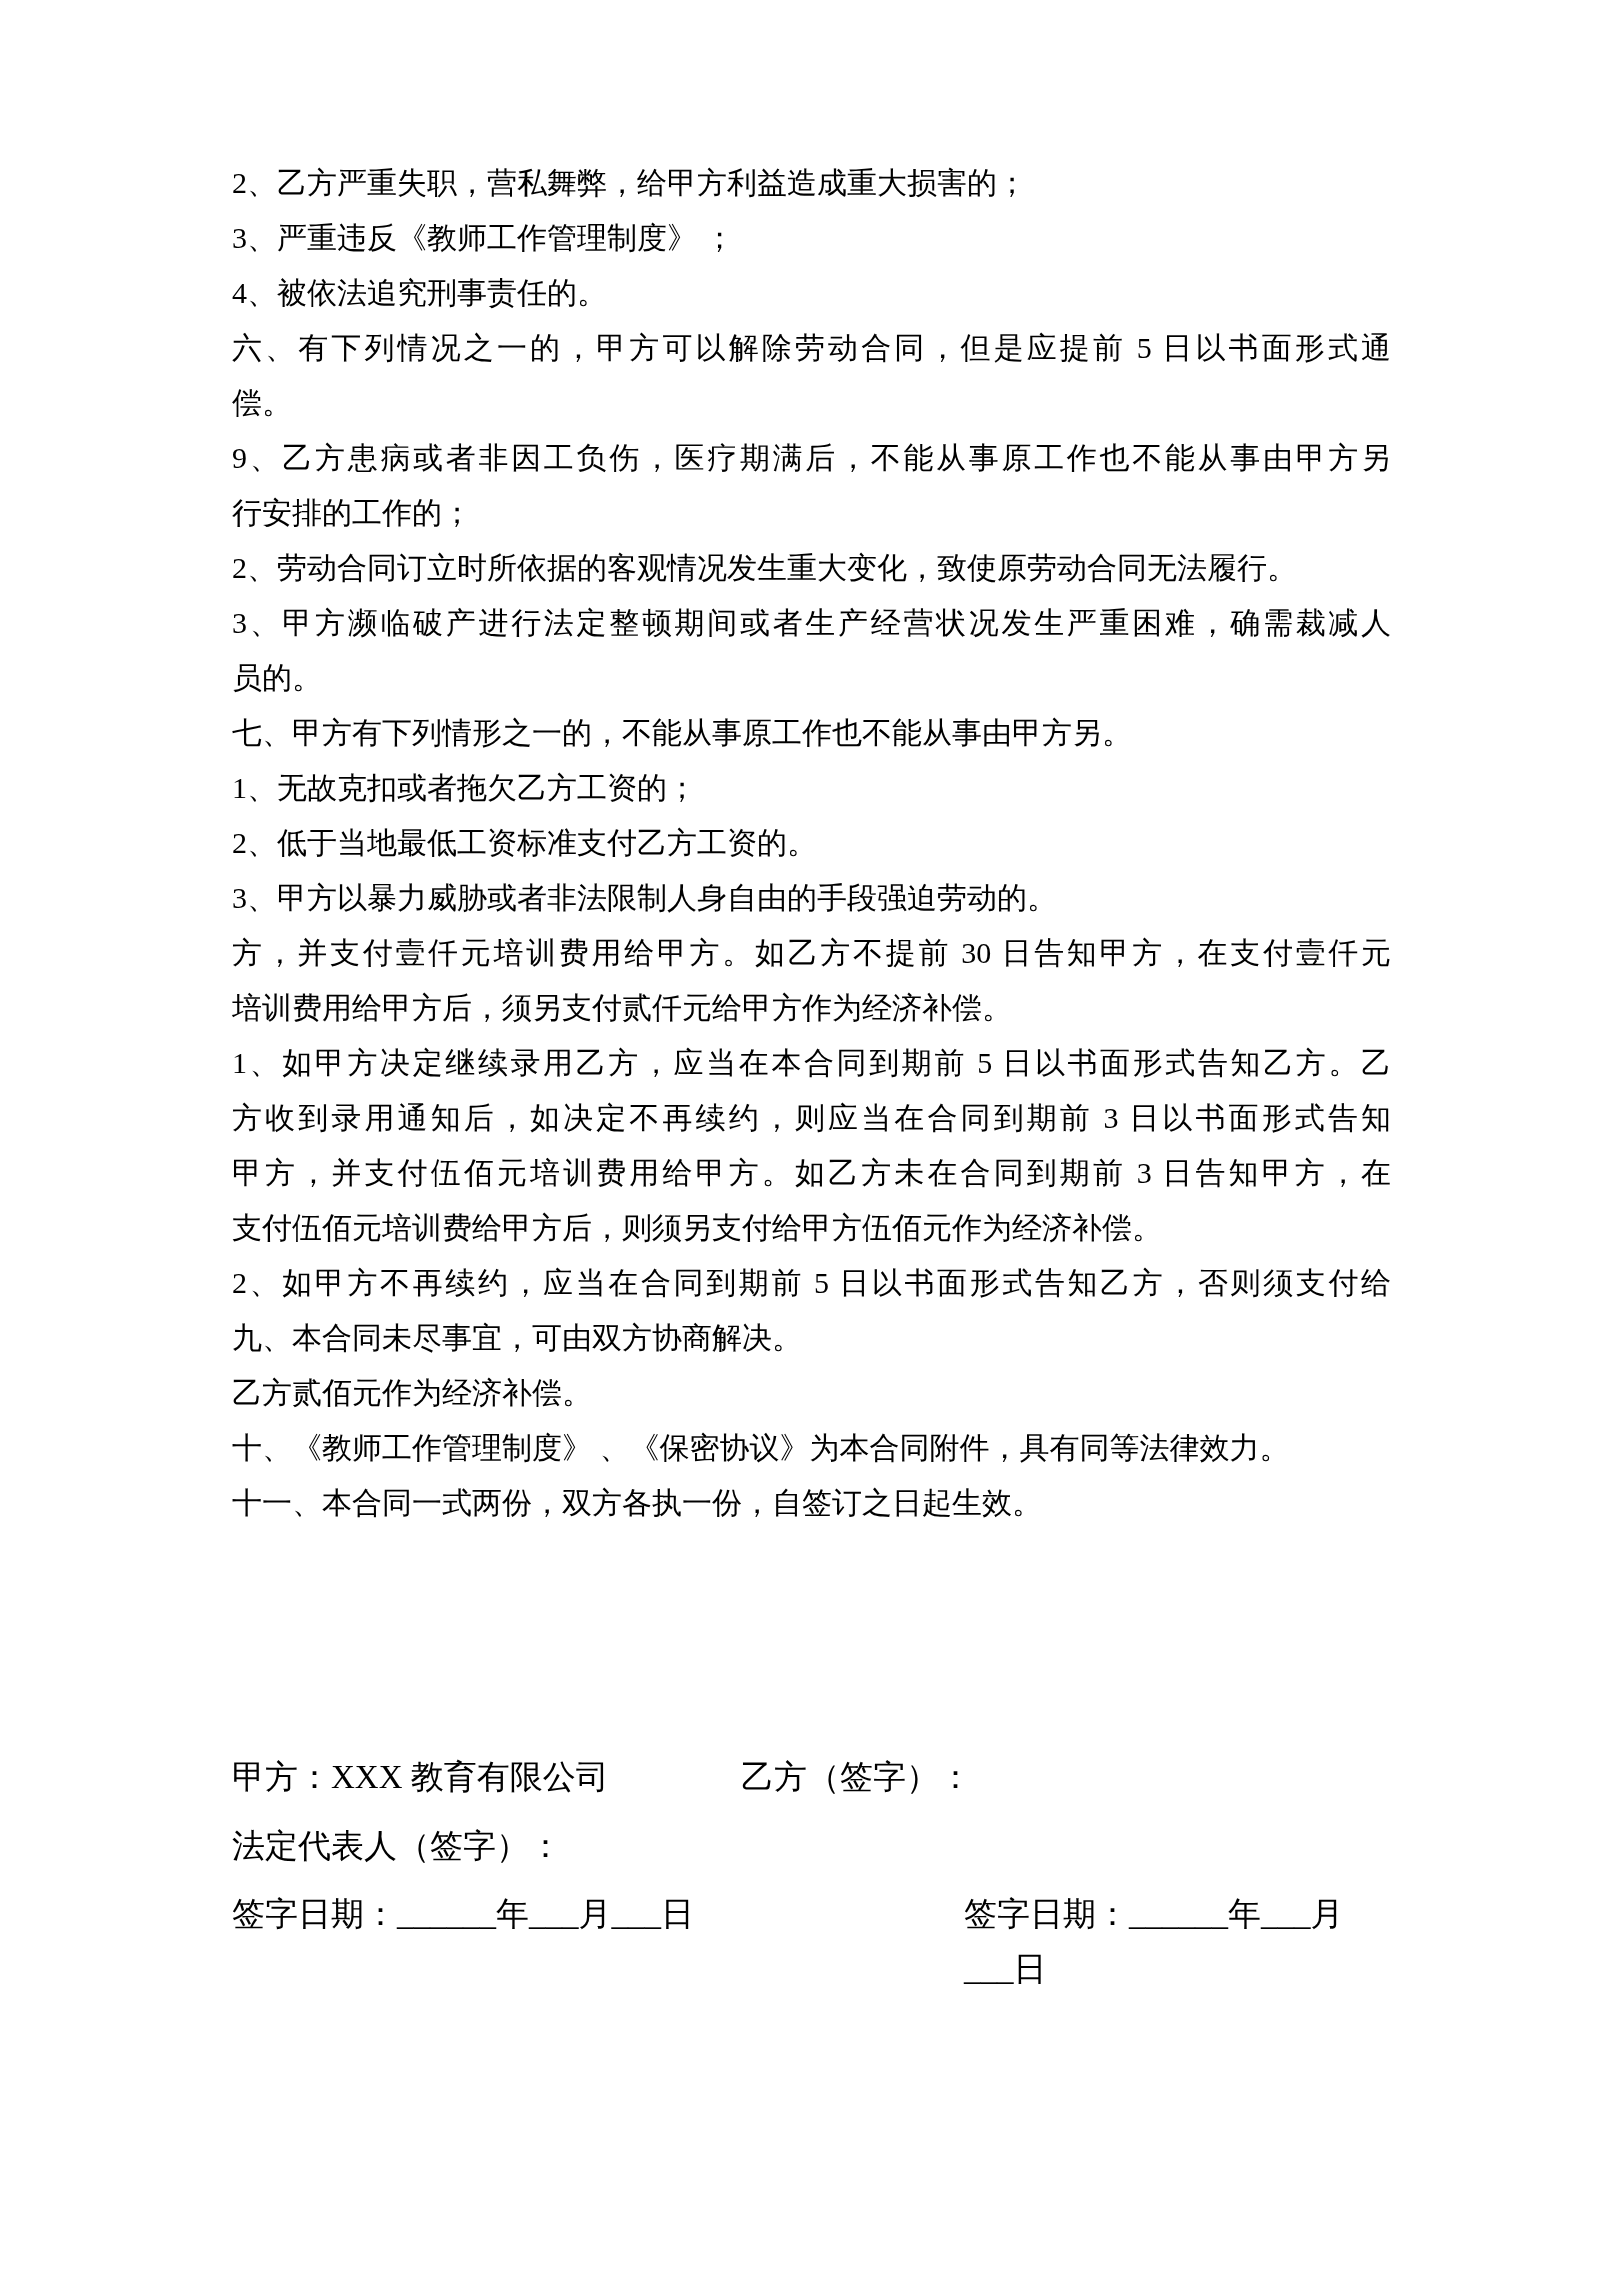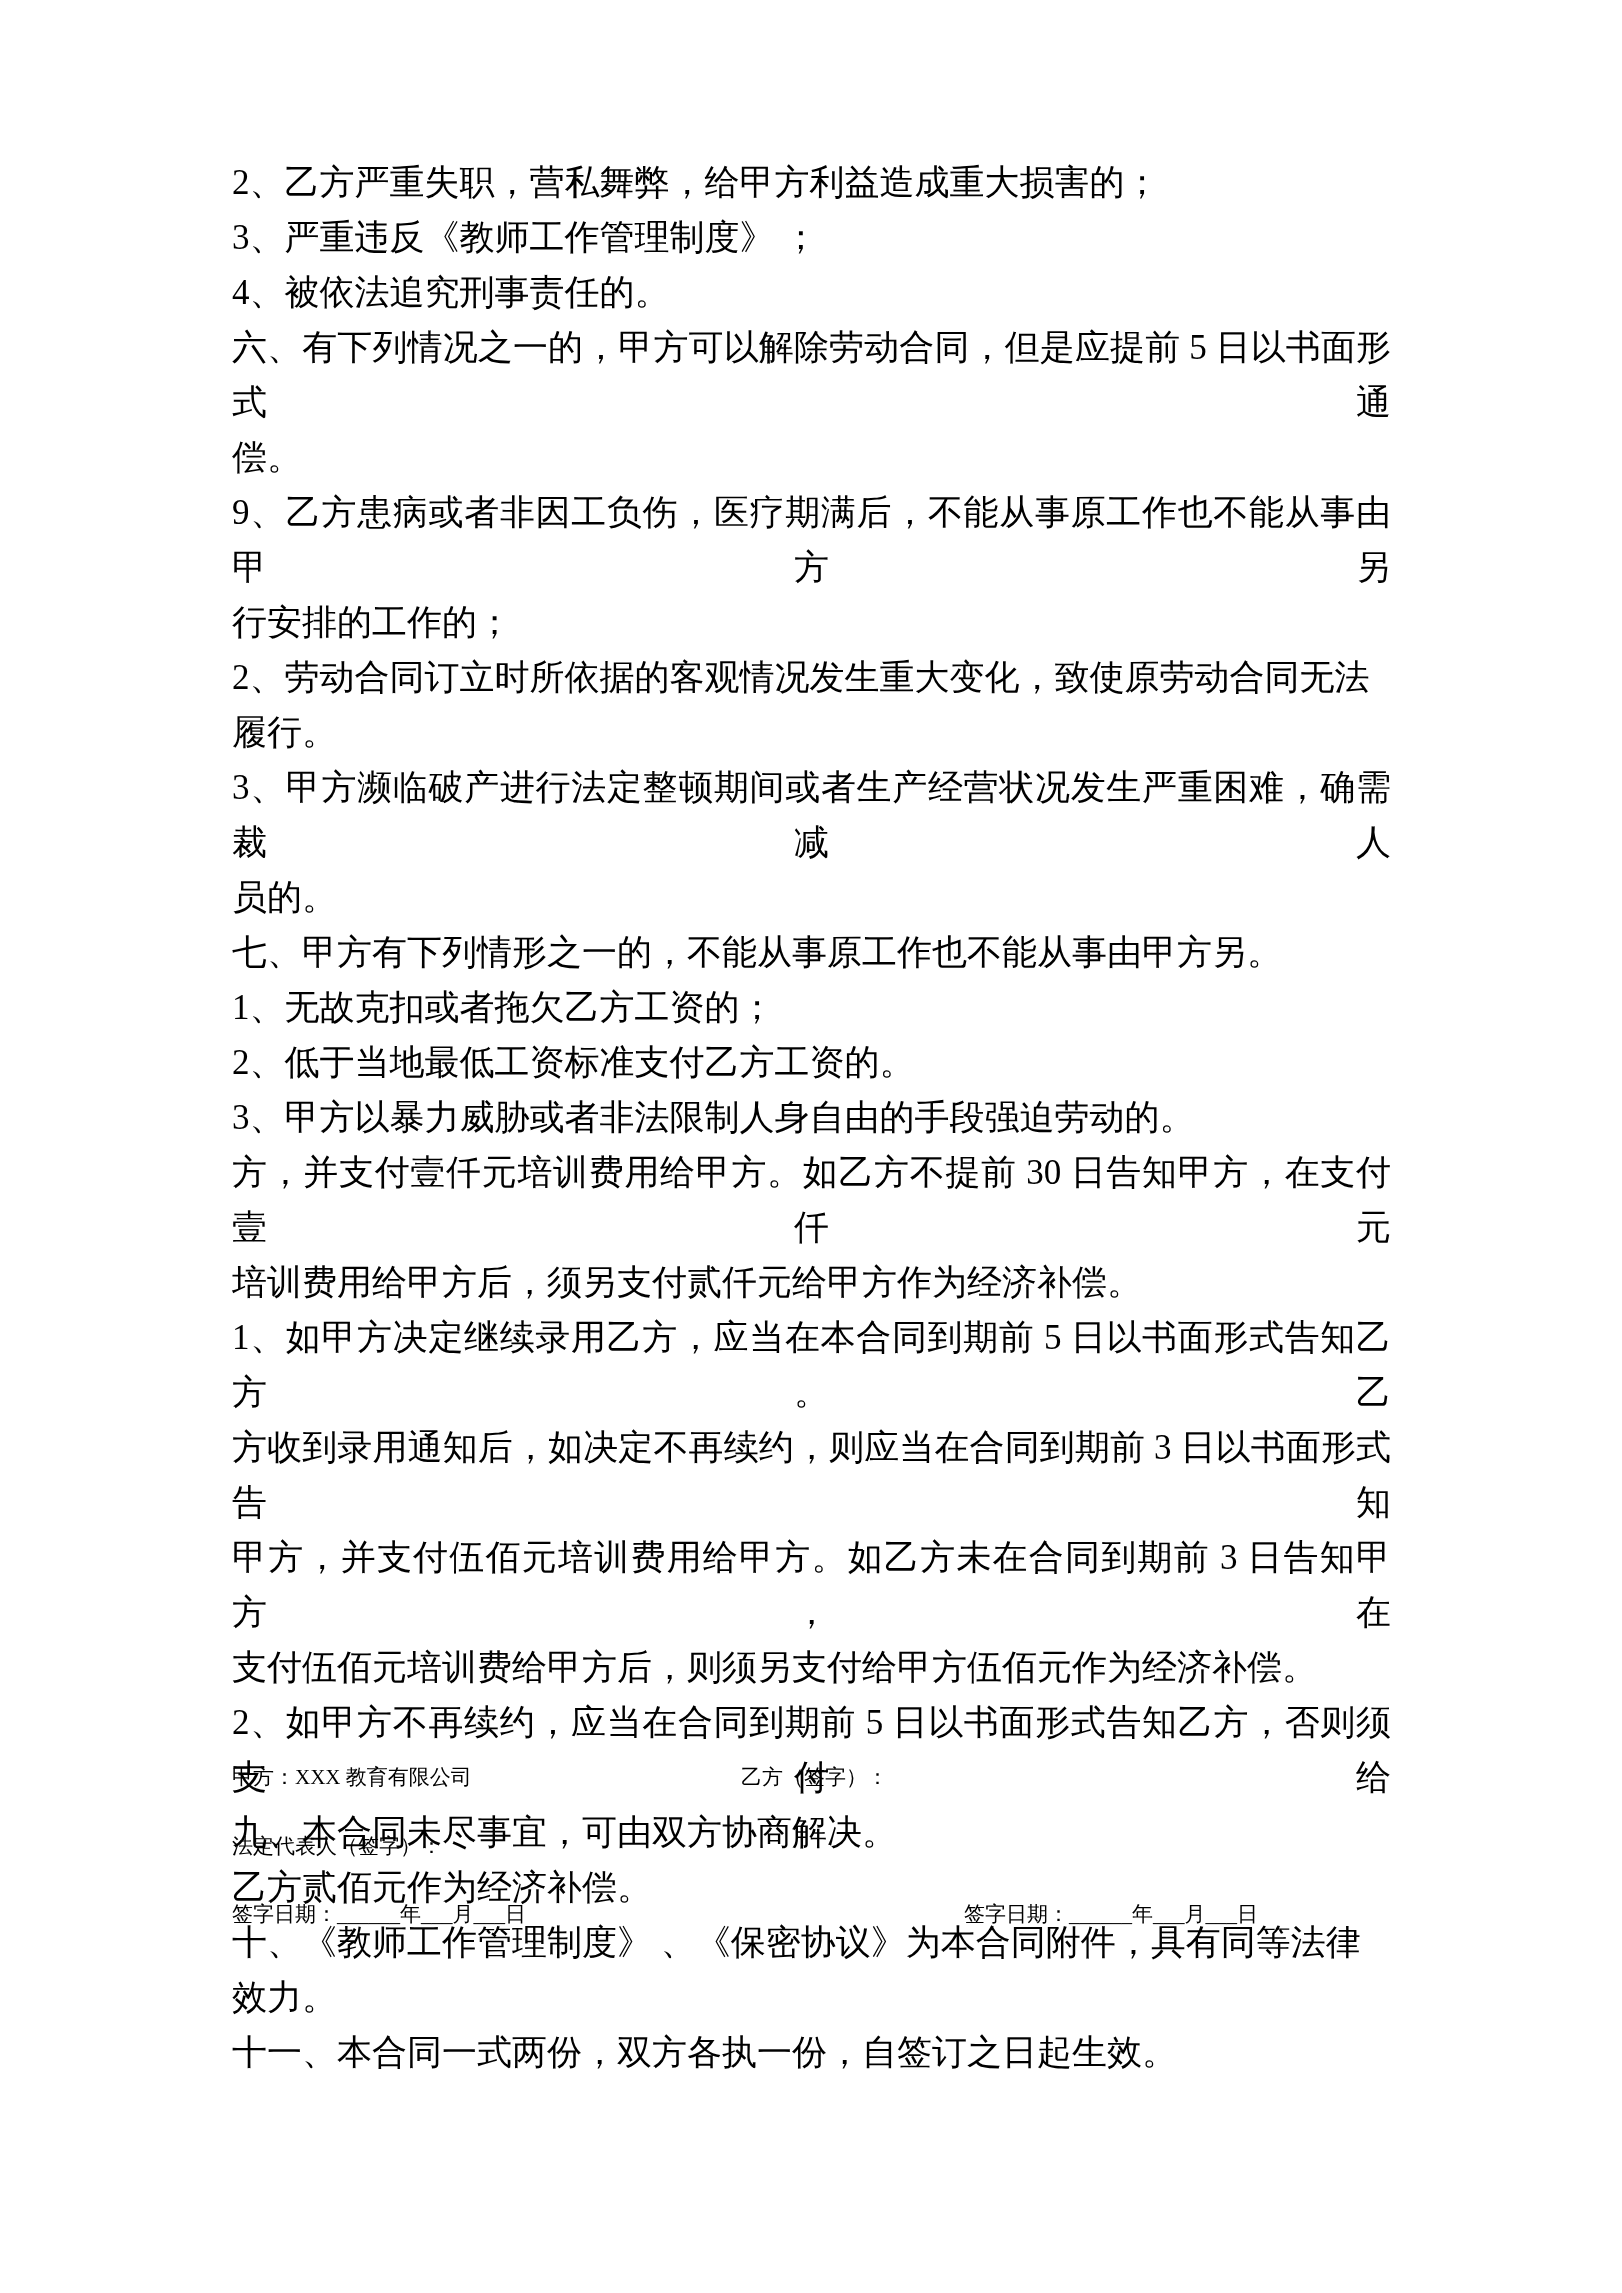--- a/index.html
+++ b/index.html
@@ -21,39 +21,39 @@
     background: #ffffff;
   }
   
   .body-text {
     position: absolute;
     left: 232px;
     top: 155px;
     width: 1159px;
   }
   .line {
-    font-size: 35px;
+    font-size: 30px;
     line-height: 55px;
     text-align: left;
     white-space: normal;
   }
   
   .line.fill {
     text-align: justify;
     text-align-last: justify;
   }
   .sig-block {
     position: absolute;
     left: 232px;
     top: 1750px;
     width: 1159px;
   }
   .sig-row {
     position: relative;
-    font-size: 21px;
+    font-size: 33px;
     line-height: 55px;
     text-align: left;
   }
   .sig-row + .sig-row {
     margin-top: 13.6px;
   }
   .sig-abs {
     position: absolute;
     top: 0;
   }

